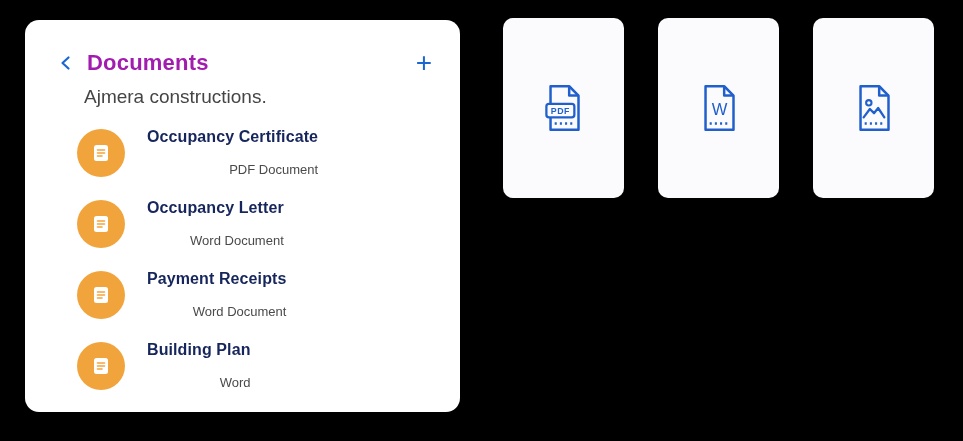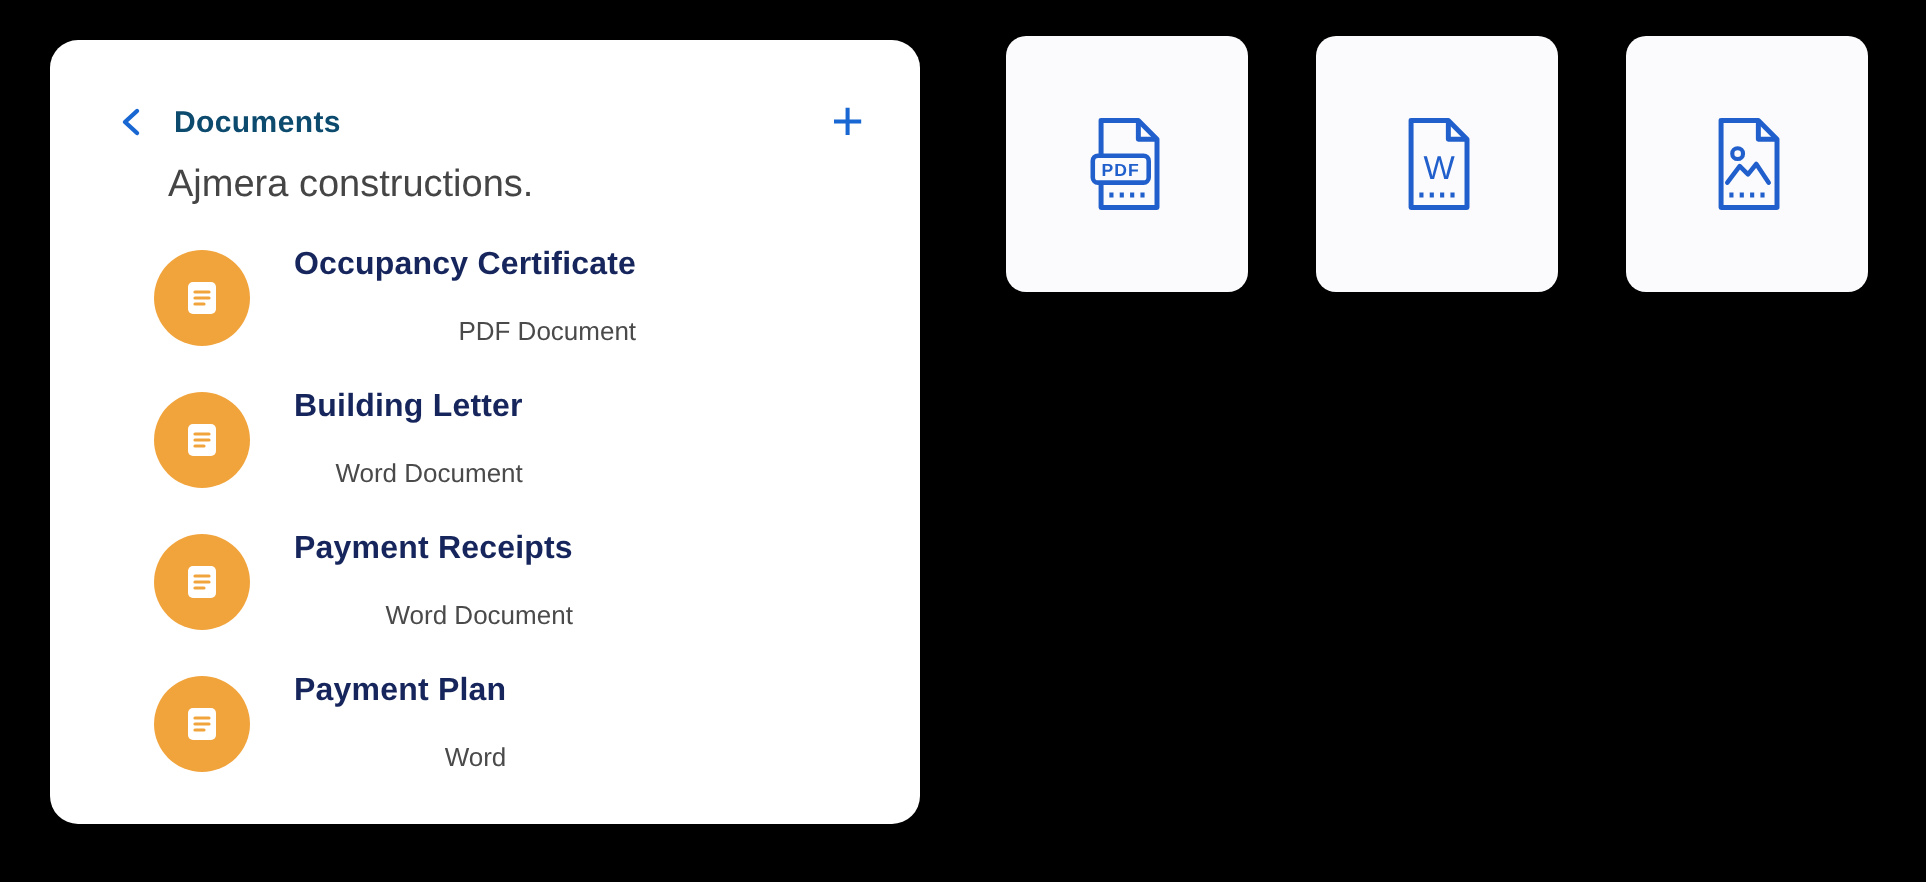--- a/index.html
+++ b/index.html
@@ -24,23 +24,23 @@
     display: flex; align-items: center;
     padding: 30px 28px 0 30px;
   }
   .back-btn {
     width: 22px; height: 22px;
     display: flex; align-items: center; justify-content: center;
     cursor: pointer;
   }
   .panel-title {
     margin-left: 10px;
-    font-size: 15px;
+    font-size: 22px;
     font-weight: 700;
-    color: #0c4a6e;
+    color: #a21caf;
     letter-spacing: 0.2px;
   }
   .add-btn {
     margin-left: auto;
     font-size: 28px;
     font-weight: 300;
     line-height: 22px;
     color: #1967D2;
     cursor: pointer;
     user-select: none;
@@ -77,21 +77,21 @@
   .doc-sub {
     margin-top: 16px;
     font-size: 13px;
     color: #4A4A4A;
   }
 
   
   .file-card {
     position: absolute;
     top: 18px;
-    width: 121px; height: 128px;
+    width: 121px; height: 180px;
     background: #FBFBFD;
     border-radius: 10px;
     box-shadow: 0 4px 12px rgba(0,0,0,0.4);
     display: flex; align-items: center; justify-content: center;
     cursor: pointer;
   }
   .file-card.pdf   { left: 503px; }
   .file-card.word  { left: 658px; }
   .file-card.image { left: 813px; }
 
@@ -140,21 +140,21 @@
       <div class="doc-item">
         <span class="doc-badge">
           <svg width="22" height="22" viewBox="0 0 22 22">
             <rect x="4" y="3" width="14" height="16" rx="2.5" fill="#ffffff"></rect>
             <line x1="7.5" y1="8" x2="14.5" y2="8" stroke="#F2A43C" stroke-width="1.6" stroke-linecap="round"></line>
             <line x1="7.5" y1="11" x2="14.5" y2="11" stroke="#F2A43C" stroke-width="1.6" stroke-linecap="round"></line>
             <line x1="7.5" y1="14" x2="12" y2="14" stroke="#F2A43C" stroke-width="1.6" stroke-linecap="round"></line>
           </svg>
         </span>
         <div class="doc-text">
-          <div class="doc-title">Building Letter</div>
+          <div class="doc-title">Occupancy Letter</div>
           <div class="doc-sub">Word Document</div>
         </div>
       </div>
 
       <div class="doc-item">
         <span class="doc-badge">
           <svg width="22" height="22" viewBox="0 0 22 22">
             <rect x="4" y="3" width="14" height="16" rx="2.5" fill="#ffffff"></rect>
             <line x1="7.5" y1="8" x2="14.5" y2="8" stroke="#F2A43C" stroke-width="1.6" stroke-linecap="round"></line>
             <line x1="7.5" y1="11" x2="14.5" y2="11" stroke="#F2A43C" stroke-width="1.6" stroke-linecap="round"></line>
@@ -170,21 +170,21 @@
       <div class="doc-item">
         <span class="doc-badge">
           <svg width="22" height="22" viewBox="0 0 22 22">
             <rect x="4" y="3" width="14" height="16" rx="2.5" fill="#ffffff"></rect>
             <line x1="7.5" y1="8" x2="14.5" y2="8" stroke="#F2A43C" stroke-width="1.6" stroke-linecap="round"></line>
             <line x1="7.5" y1="11" x2="14.5" y2="11" stroke="#F2A43C" stroke-width="1.6" stroke-linecap="round"></line>
             <line x1="7.5" y1="14" x2="12" y2="14" stroke="#F2A43C" stroke-width="1.6" stroke-linecap="round"></line>
           </svg>
         </span>
         <div class="doc-text">
-          <div class="doc-title">Payment Plan</div>
+          <div class="doc-title">Building Plan</div>
           <div class="doc-sub">Word</div>
         </div>
       </div>
 
     </div>
   </div>
 
   <div class="file-card pdf">
     <svg width="58" height="58" viewBox="0 0 56 56">
       <path d="M15 7 H33 L42 16 V49 H15 Z" fill="none" stroke="#2160CC" stroke-width="2.4" stroke-linejoin="round"></path>

